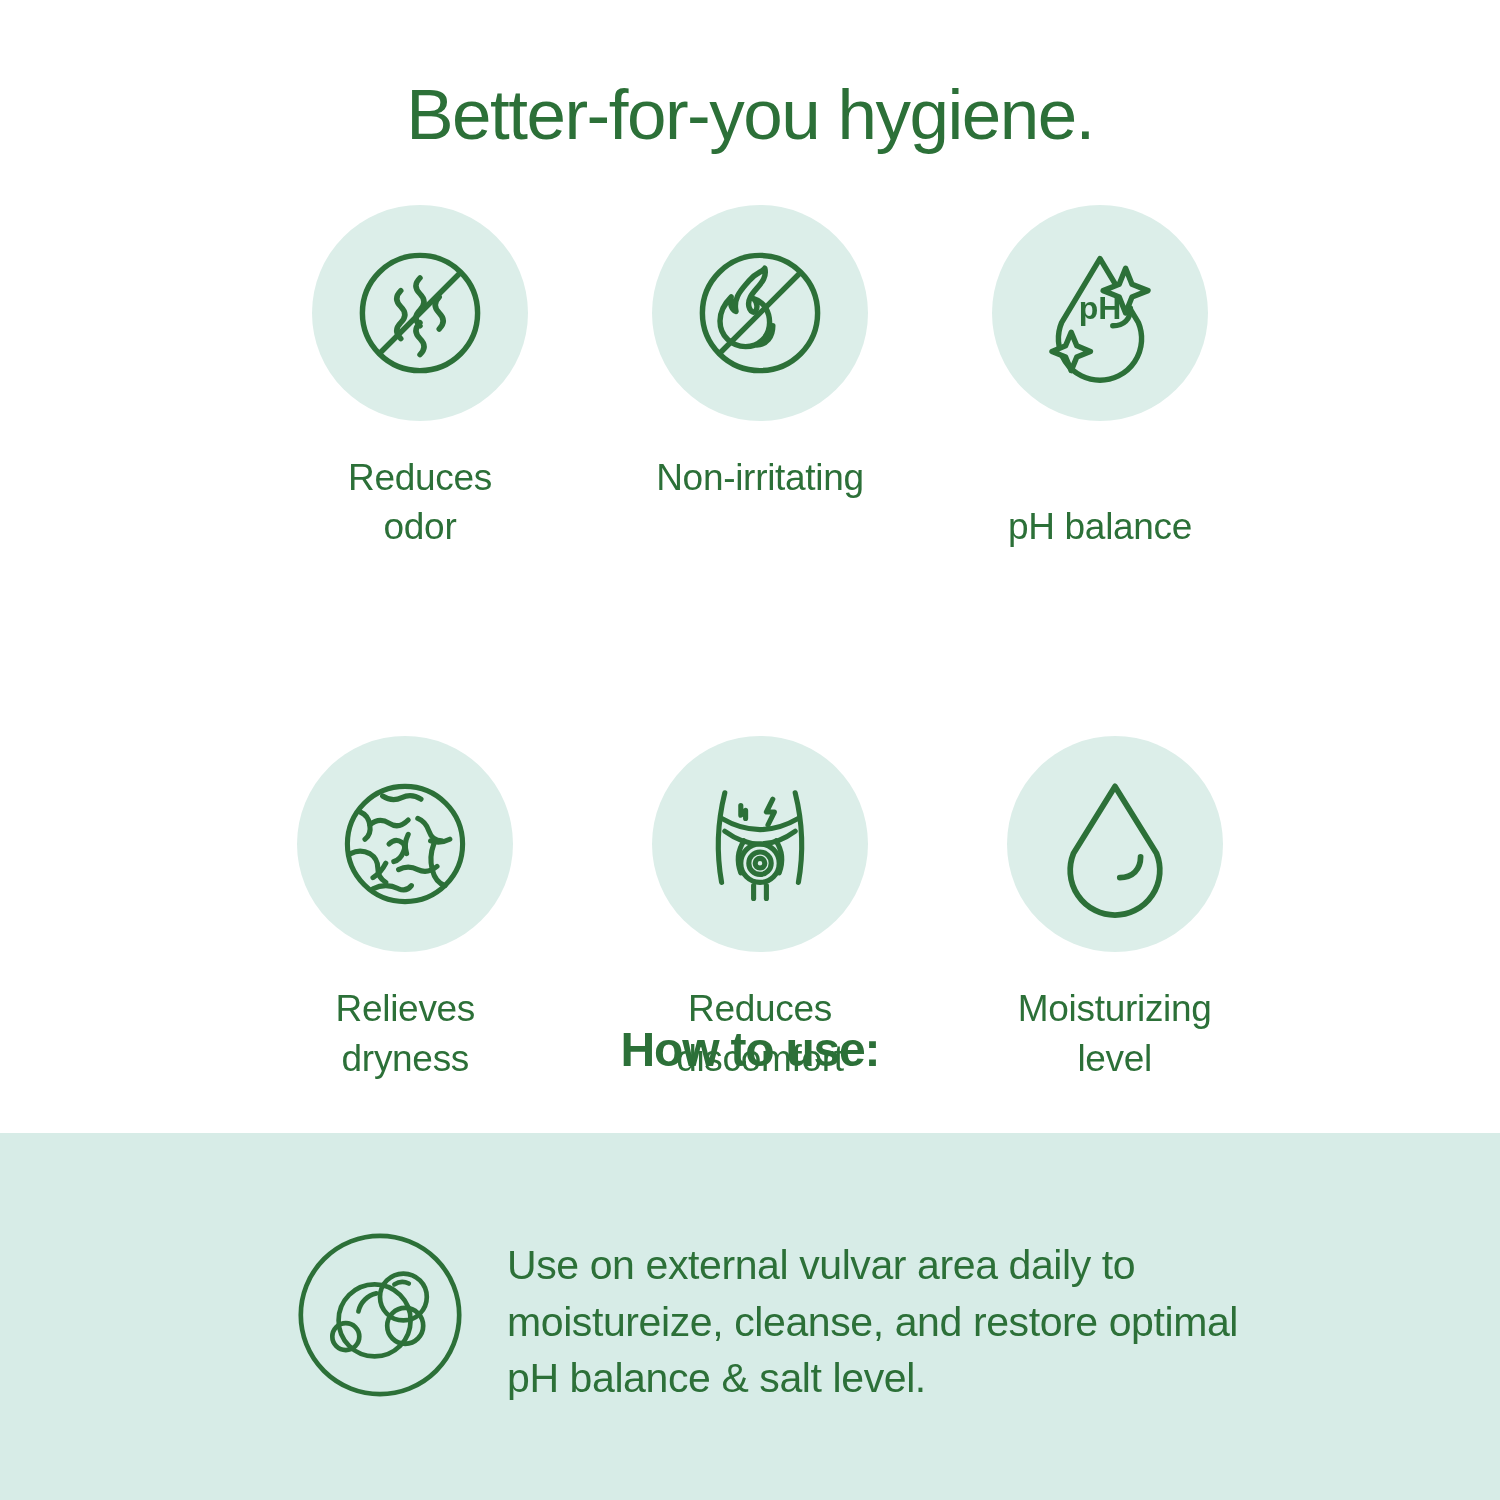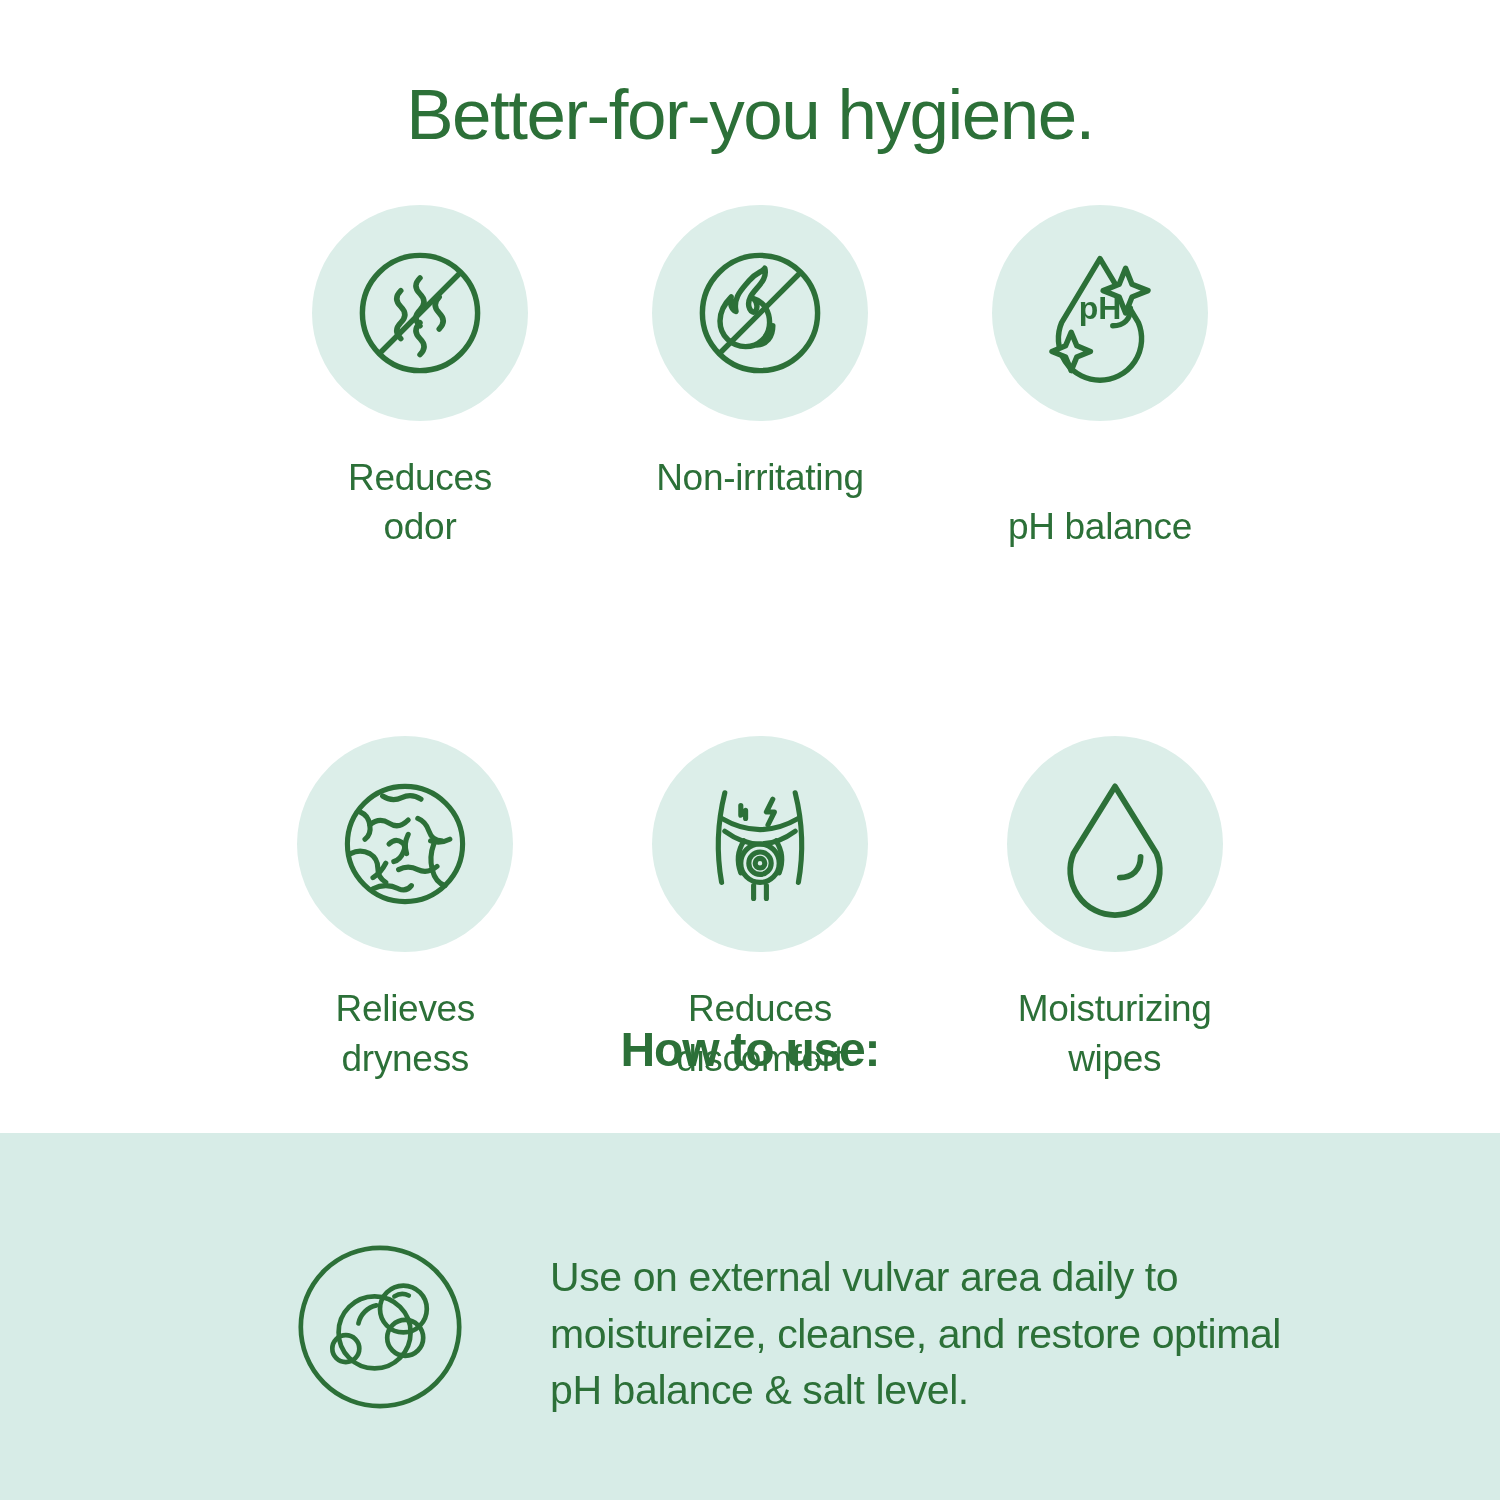--- a/index.html
+++ b/index.html
@@ -80,24 +80,24 @@
 
   
   .band {
     position:absolute;
     left:0; top:1133px;
     width:1500px; height:367px;
     background:#D7ECE7;
   }
   .band-inner {
     position:absolute;
-    top:104px; left:290px;
+    top:92px; left:290px;
     display:flex;
     align-items:flex-start;
-    gap:80px;
+    gap:37px;
   }
   .band-icon { flex:none; width:180px; height:180px; }
   .band-icon svg { display:block; }
   .band-text {
     font-size:41px;
     line-height:1.38;
     font-weight:400;
     color:#2C7038;
     letter-spacing:-0.4px;
     padding-top:12px;
@@ -227,21 +227,21 @@
         <div class="badge">
           <svg width="160" height="160" viewBox="0 0 100 100">
             <g fill="none" stroke="#2C7038" stroke-width="3.6" stroke-linecap="round" stroke-linejoin="round">
               <path d="M50 14 L76 56 a28 28 0 1 1 -52 0 Z"></path>
               <path d="M66 58 c0 8 -5 13 -13 13"></path>
             </g>
           </svg>
         </div>
         <div class="cell-label">
           <span>Moisturizing</span><br>
-          <span>wipes</span>
+          <span>level</span>
         </div>
       </div>
     </div>
   </div>
 
   <div class="howto">How to use:</div>
 
   <div class="band">
     <div class="band-inner">
       <div class="band-icon">

